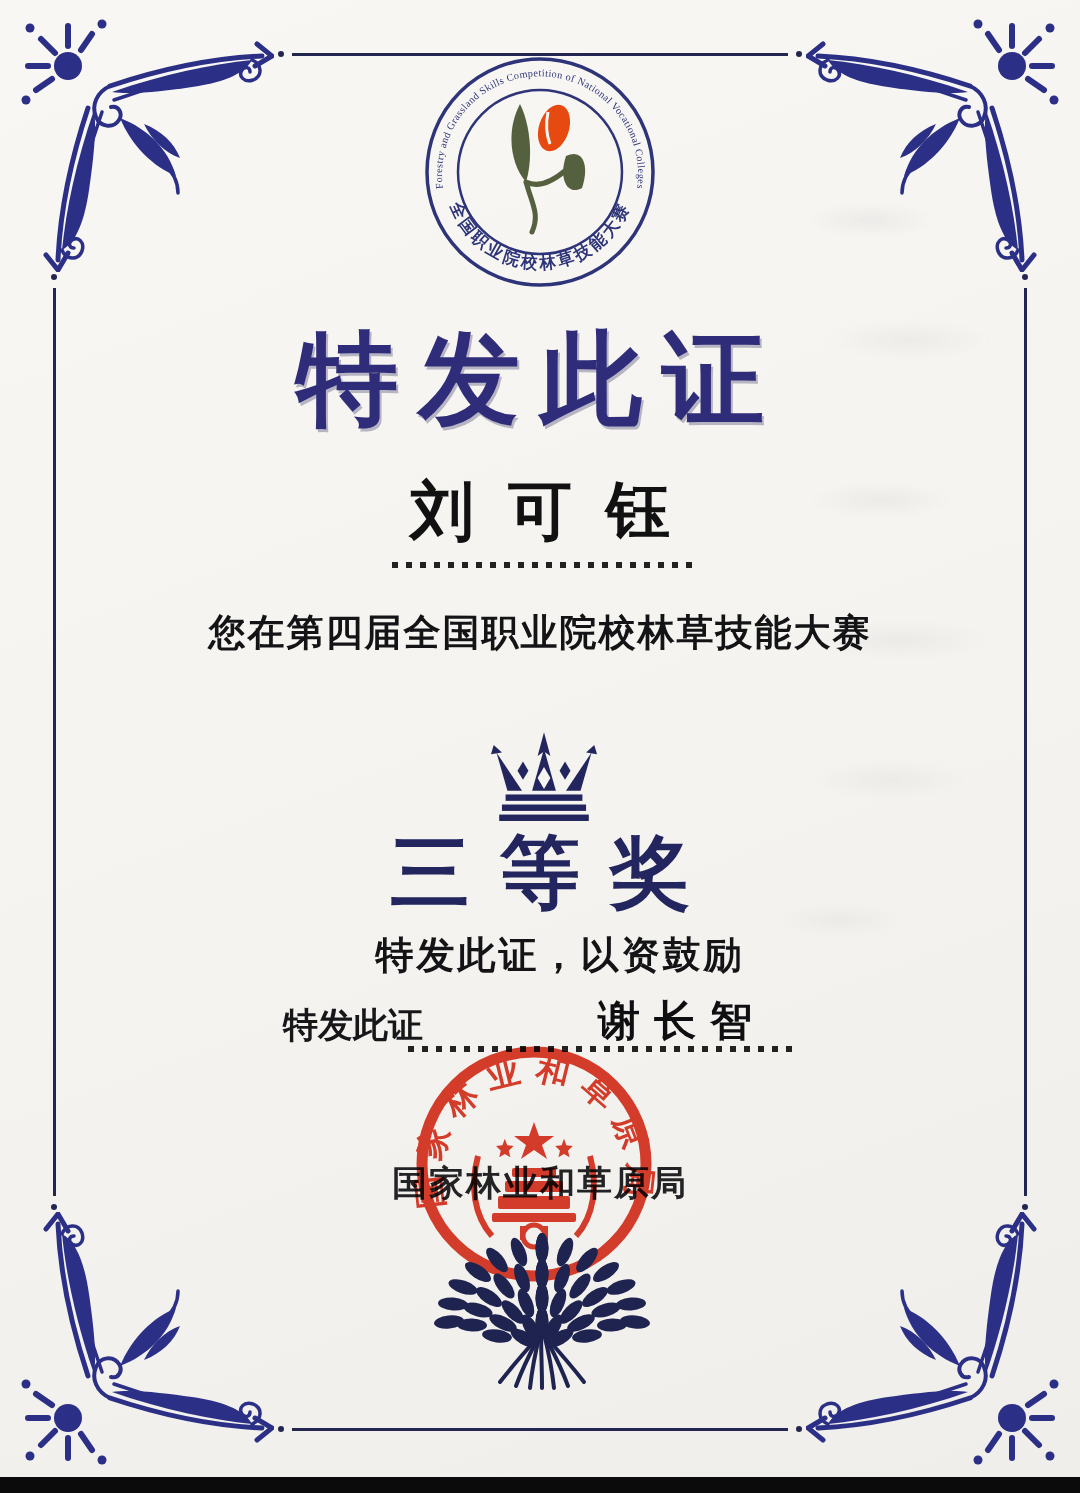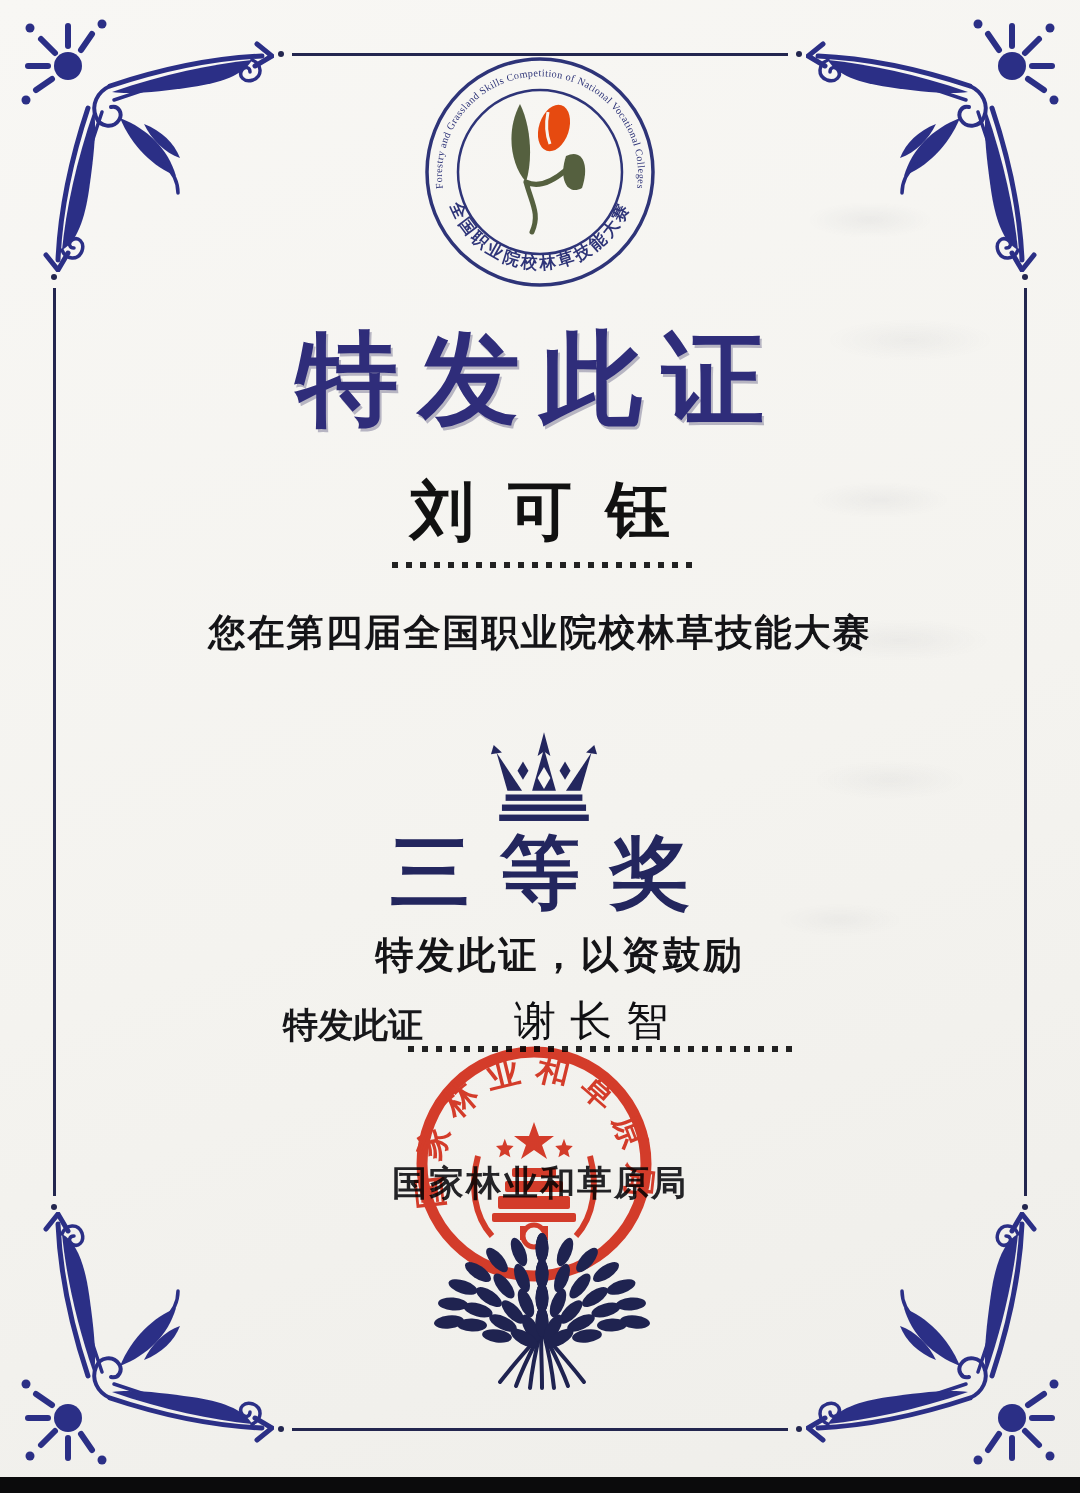--- a/index.html
+++ b/index.html
@@ -42,22 +42,22 @@
   .dotline{position:absolute;height:6px;
     background:repeating-linear-gradient(90deg,#222 0 6px,transparent 6px 14px);}
   .name-dots{left:392px;top:562px;width:300px;}
   .body-text{top:604px;font-size:37px;font-weight:600;line-height:58px;letter-spacing:2px;color:#141417;}
   .crown{left:480px;top:730px;width:128px;height:96px;}
   .award{top:820px;font-size:80px;font-weight:700;letter-spacing:30px;text-indent:30px;color:#23265e;text-align:center;}
   .note{top:930px;font-size:38px;font-weight:600;letter-spacing:3px;color:#141417;margin-left:20px;}
 
   .advisor-label{left:283px;top:1002px;font-size:35px;font-weight:600;color:#17171a;}
   .advisor-dots{left:408px;top:1046px;width:390px;}
-  .advisor-name{left:448px;top:993px;width:300px;text-align:center;
-    font-size:42px;font-weight:400;letter-spacing:14px;color:#0f0f12;}
+  .advisor-name{left:466px;top:993px;width:300px;text-align:right;
+    font-size:42px;font-weight:700;letter-spacing:14px;color:#0f0f12;}
 
   .issuer-row{top:1160px;left:0;width:100%;display:flex;justify-content:center;gap:44px;
     font-size:35px;font-weight:600;letter-spacing:2px;color:#232326;}
   .seal{left:408px;top:1038px;width:252px;height:252px;mix-blend-mode:multiply;opacity:.92;}
   .tree{left:392px;top:1230px;width:300px;height:162px;}
 
   .serial{top:1388px;font-size:37px;letter-spacing:2px;color:#1b1b1d;
     font-family:"Liberation Sans","DejaVu Sans",sans-serif;}
 
   .scan-band{left:0;top:1477px;width:1080px;height:16px;background:#0b0b0c;}

